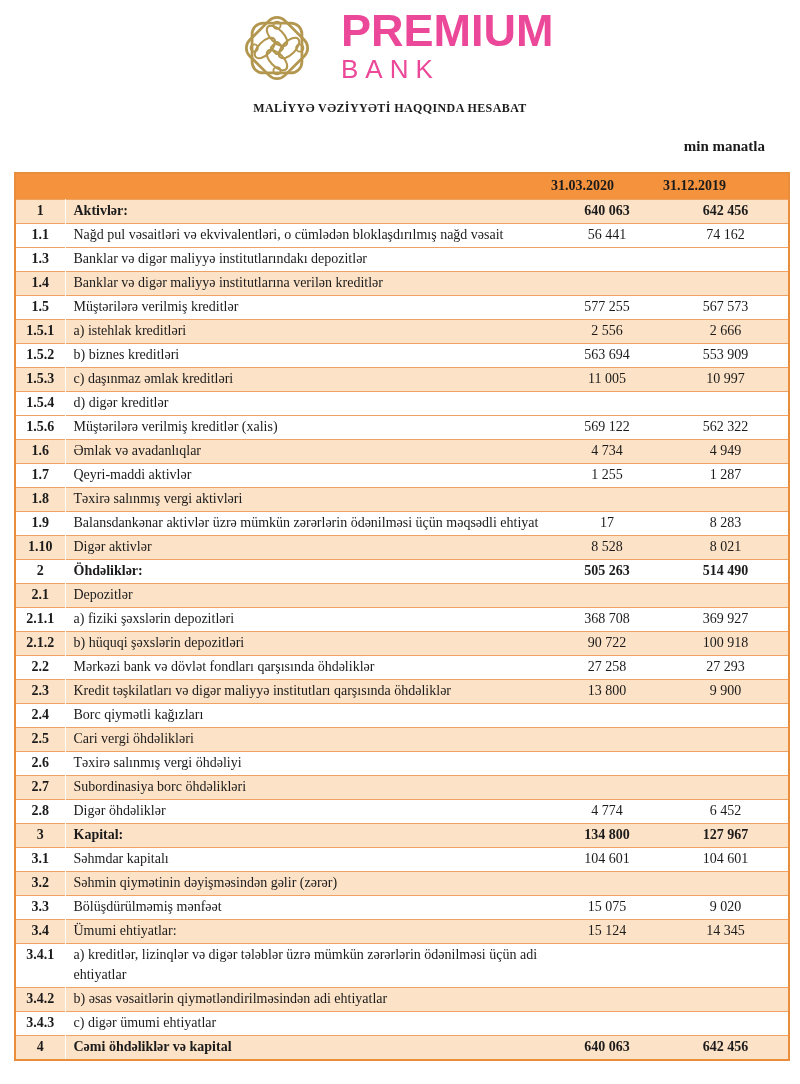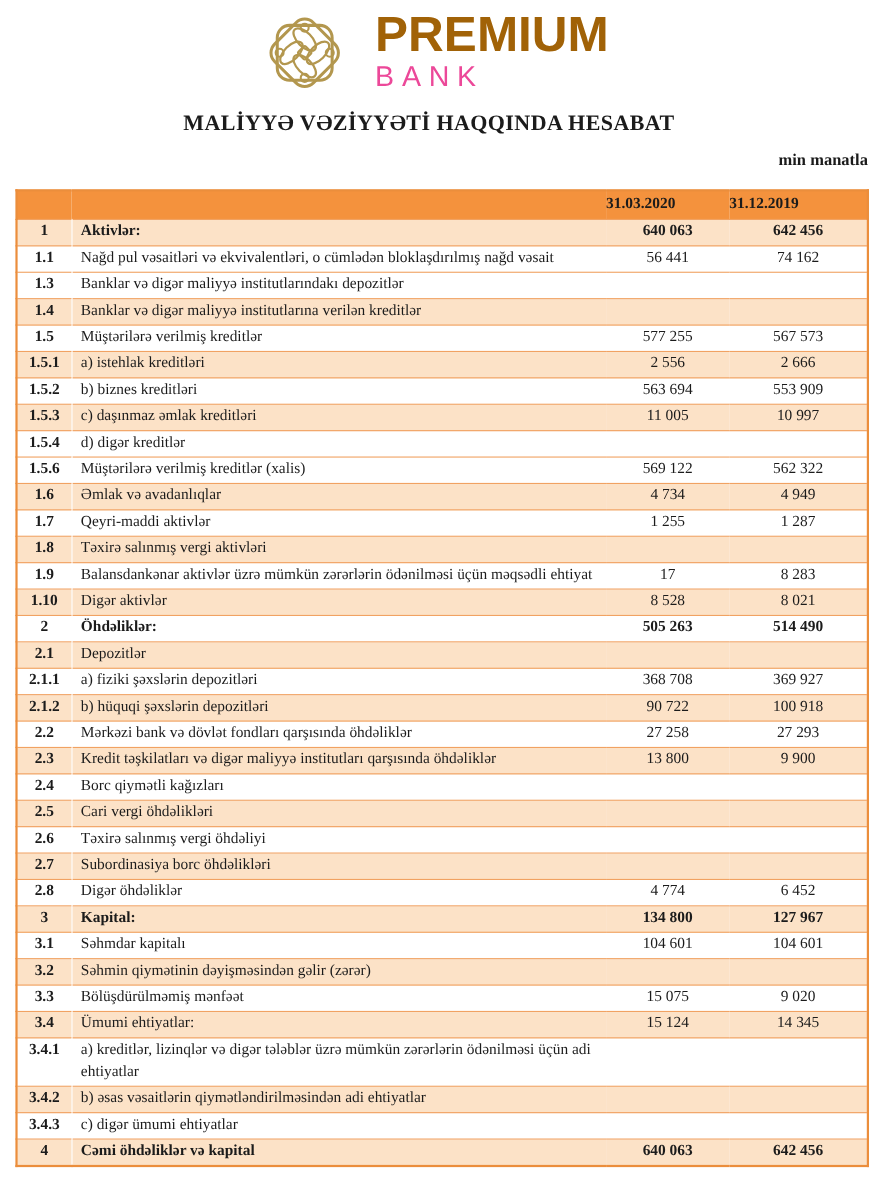--- a/index.html
+++ b/index.html
@@ -4,30 +4,30 @@
 <style>
   html,body { margin:0; padding:0; background:#fff; }
   .page {
     position:relative; width:800px; height:1084px; background:#fff;
     font-family:"Liberation Serif", serif; color:#1b1b1b; overflow:hidden;
   }
   
   .logo-row { position:absolute; top:5px; left:229px; display:flex; align-items:flex-start; }
   .emblem { width:96px; height:86px; flex:0 0 auto; }
   .brand { margin-left:16px; font-family:"Liberation Sans", sans-serif; padding-top:3px; }
-  .brand-top { font-size:45px; font-weight:700; line-height:1.0; letter-spacing:0px; color:#a16207; }
+  .brand-top { font-size:45px; font-weight:700; line-height:1.0; letter-spacing:0px; color:#ec4899; }
   .brand-bottom { font-size:26px; font-weight:400; line-height:1.0; letter-spacing:7px; color:#ec4899; margin-top:3px; }
   
   .title {
     position:absolute; top:101px; left:0; width:780px; text-align:center;
-    font-size:20px; font-weight:bold; letter-spacing:0.4px;
+    font-size:12px; font-weight:bold; letter-spacing:0.4px;
   }
   .unit {
     position:absolute; top:138px; left:0; width:765px; text-align:right;
-    font-size:15px; font-weight:bold;padding-left:24px;
+    font-size:15px; font-weight:bold;
   }
   
   table.report {
     position:absolute; top:172px; left:14px; width:774px;
     border-collapse:collapse; table-layout:fixed;
     font-size:14px; line-height:20px;
   }
   table.report { border:2px solid #EB8E3C; }
   .report thead th {
     background:#F4923D; height:22px; padding:1px 0 2px 0;

